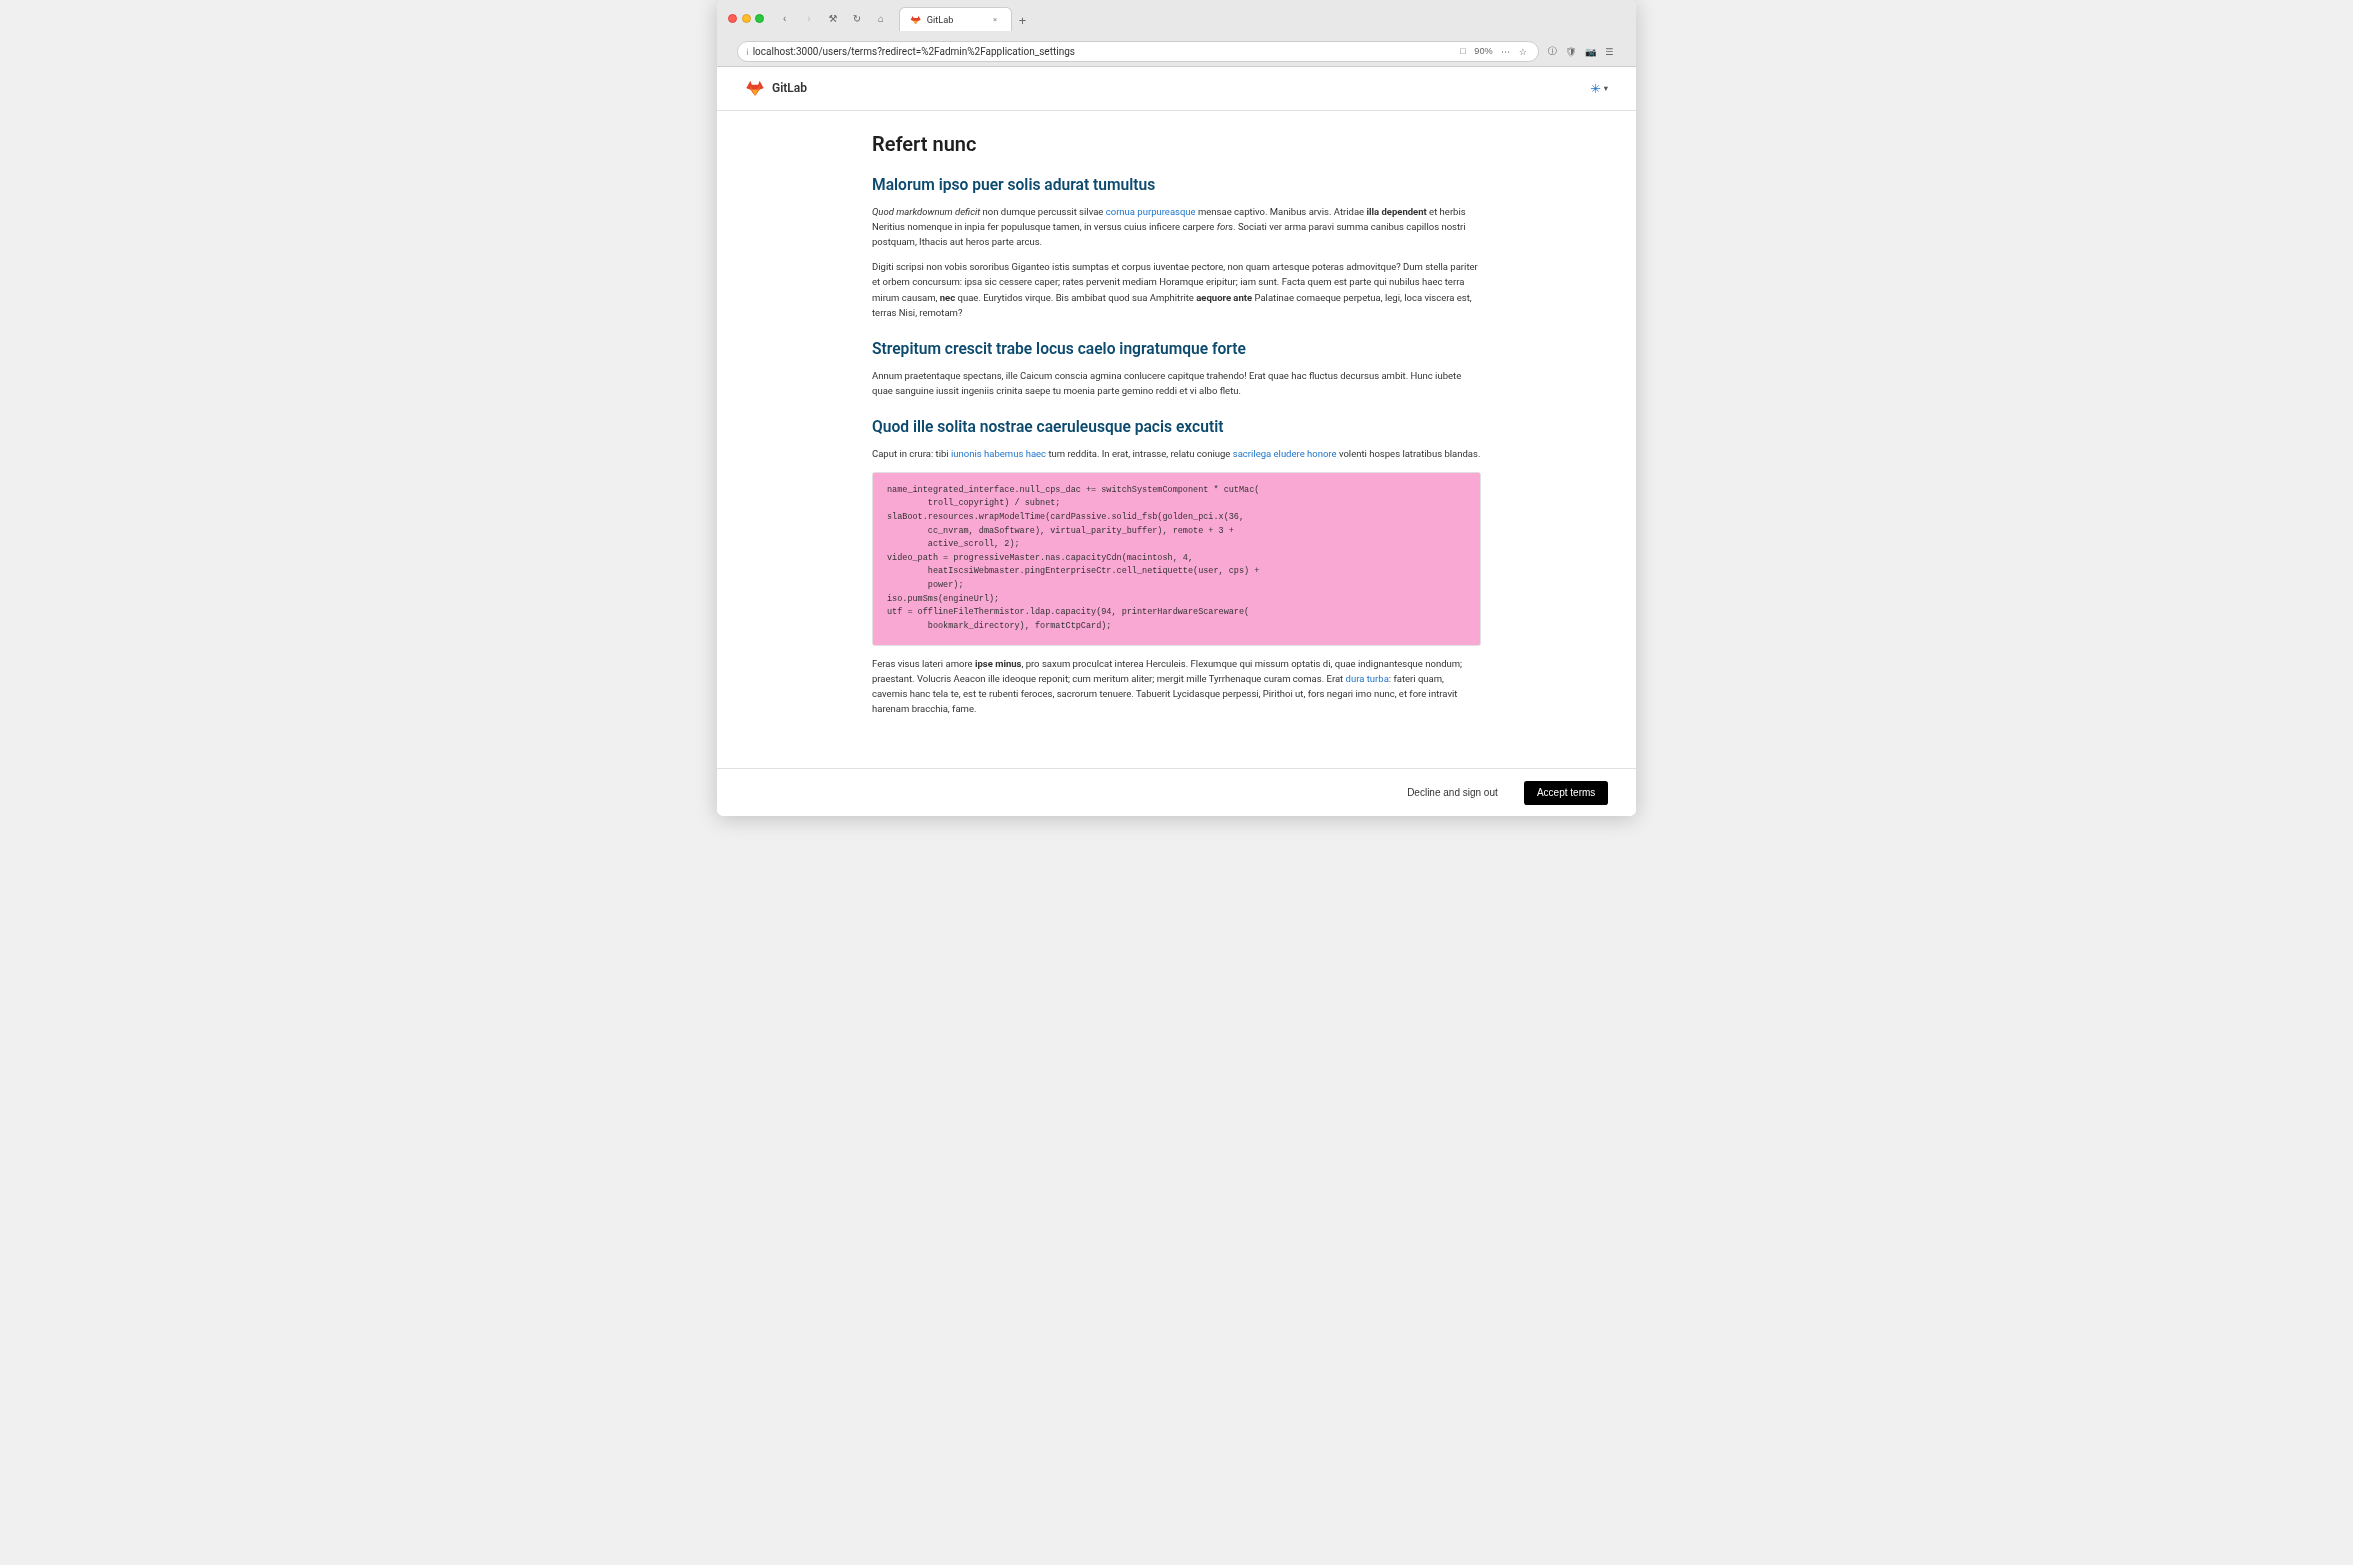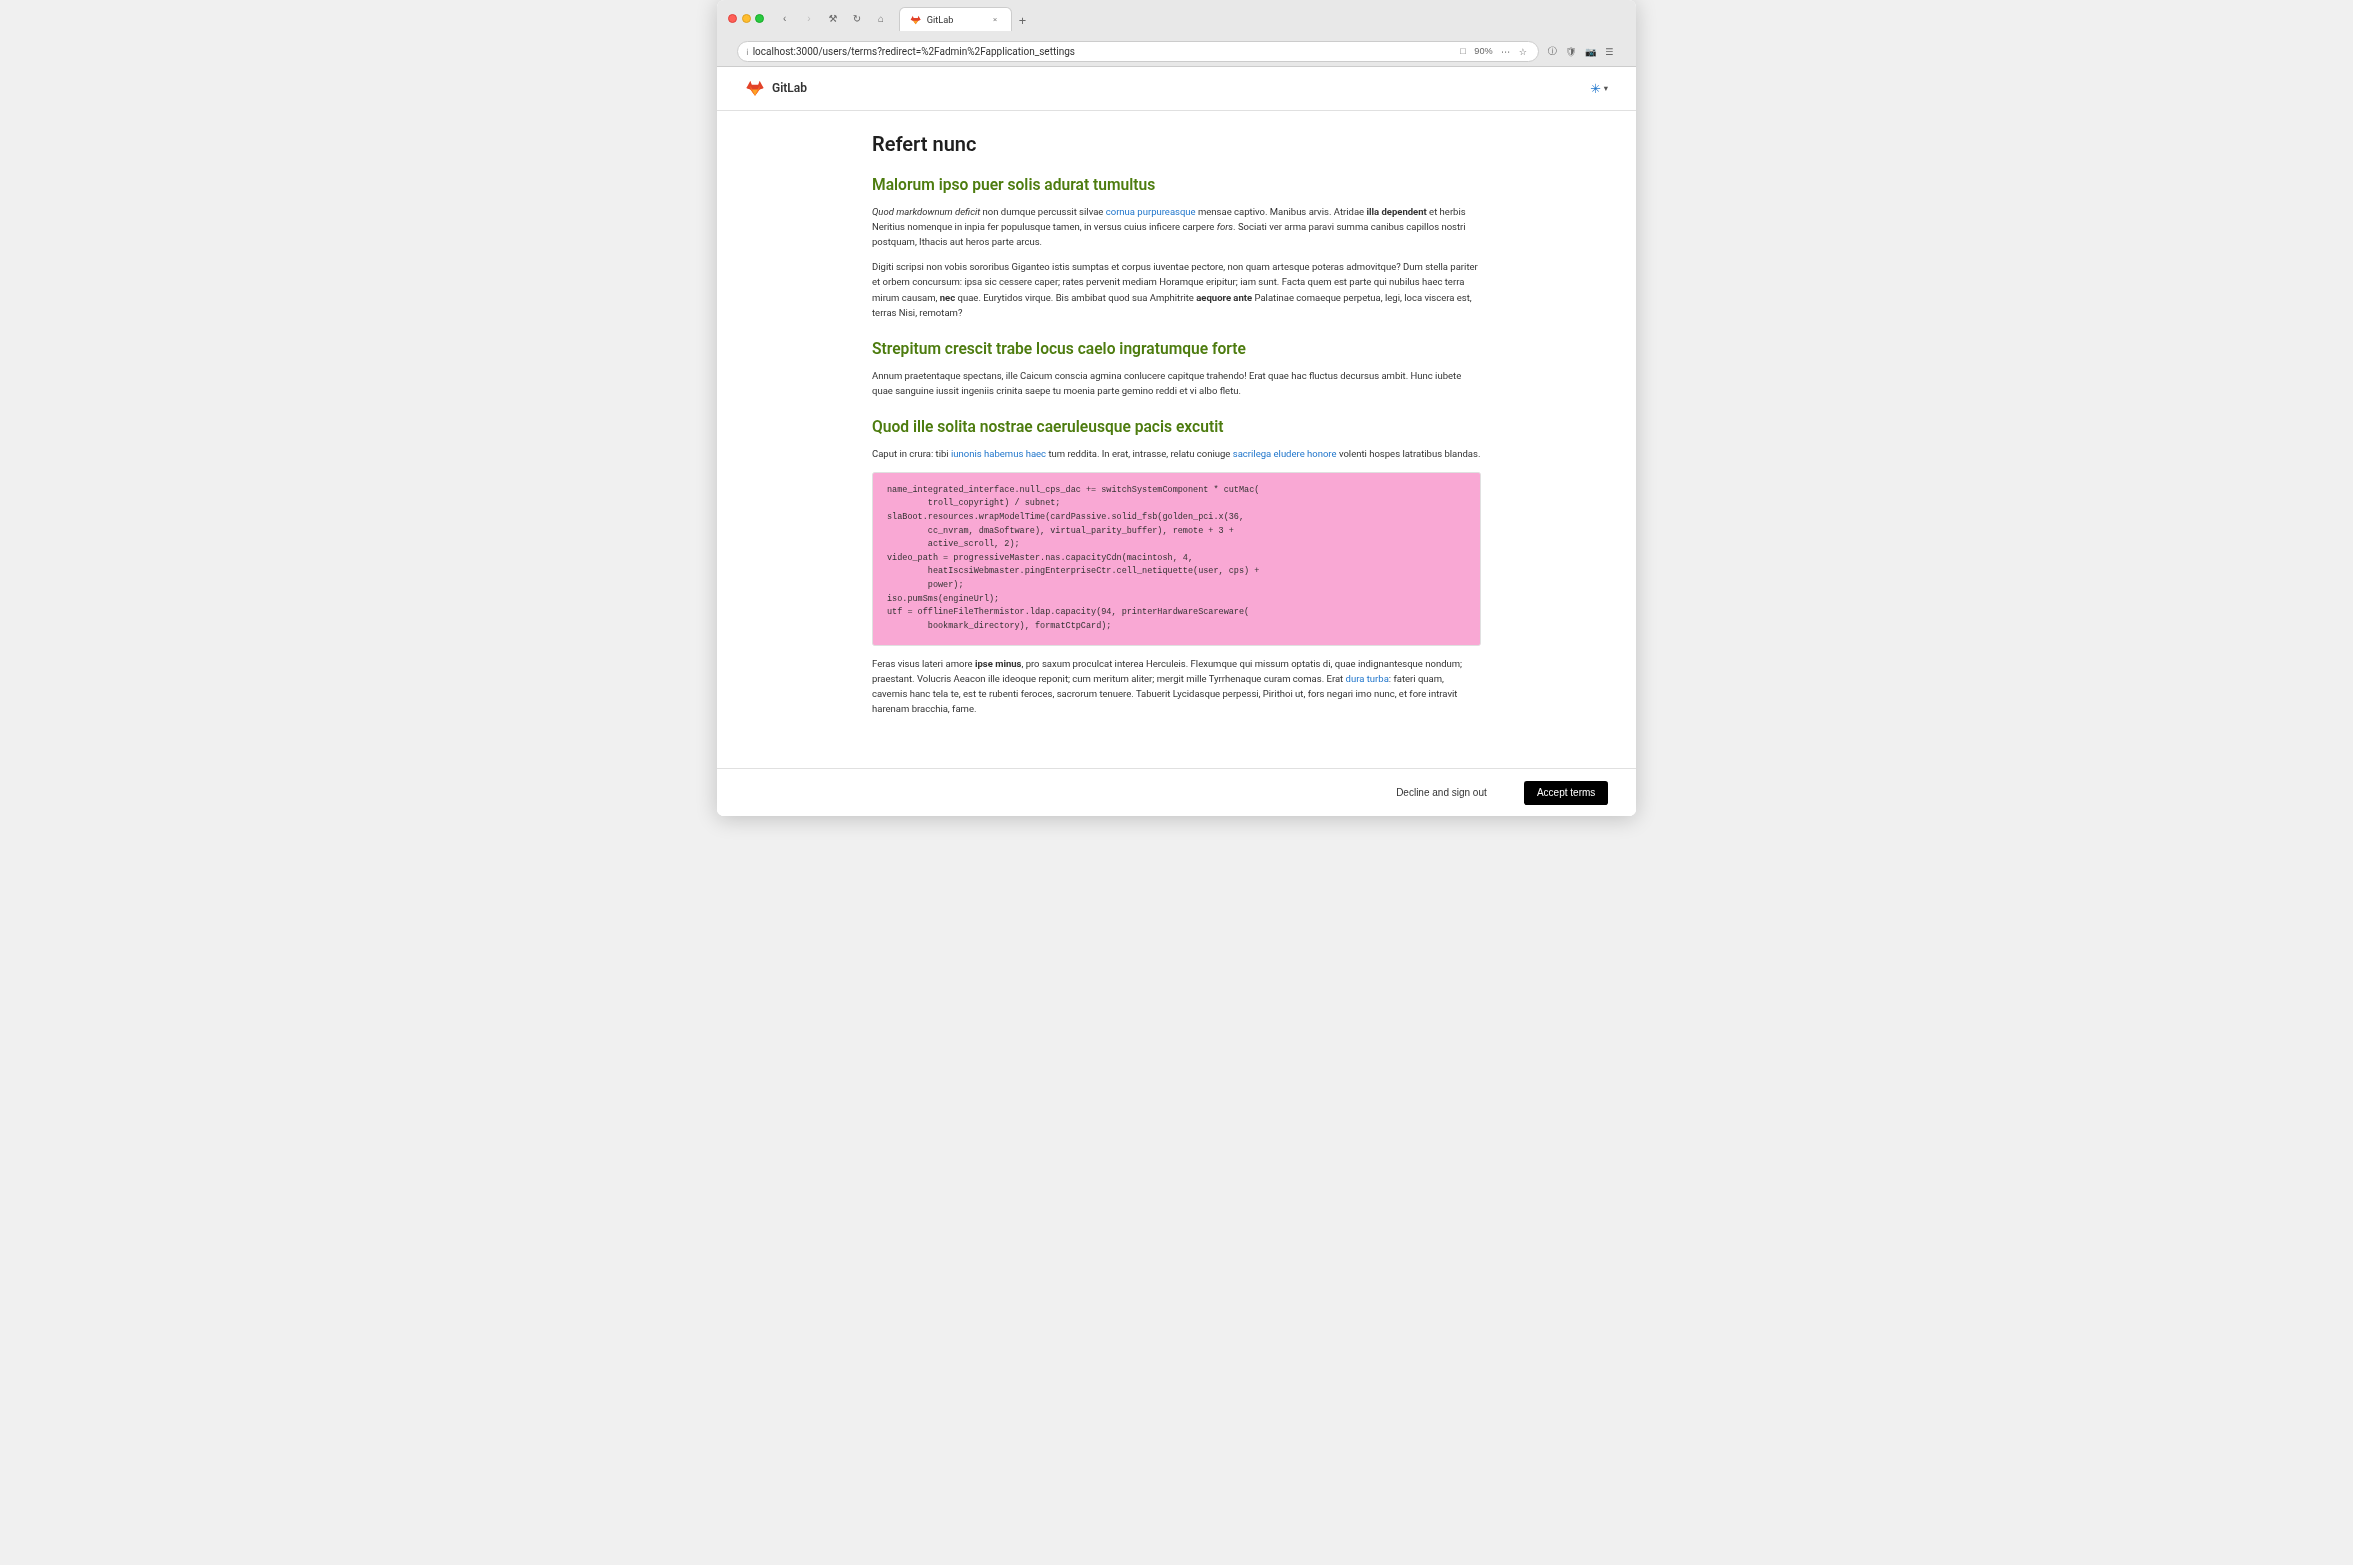--- a/index.html
+++ b/index.html
@@ -222,21 +222,21 @@
     .page-title {
       font-size: 20px;
       font-weight: 600;
       color: #1f1f1f;
       margin-bottom: 0;
     }
 
     .section-title {
       font-size: 15.6px;
       font-weight: 600;
-      color: #4d7c0f;
+      color: #0c4a6e;
       margin-top: 20px;
       margin-bottom: 10px;
     }
 
     .text-paragraph {
       font-size: 9.5px;
       line-height: 1.6;
       color: #333;
       margin-bottom: 10px;
     }
@@ -257,21 +257,21 @@
       color: #333;
       margin: 10px 0;
       white-space: pre;
       overflow-x: auto;
     }
 
     .footer-actions {
       display: flex;
       justify-content: flex-end;
       align-items: center;
-      gap: 29px;
+      gap: 18px;
       padding: 11.3px 28px;
       border-top: 0.7px solid #e0e0e0;
       background: #fff;
     }
 
     .btn-decline {
       background: none;
       border: none;
       color: #333;
       font-size: 10px;

